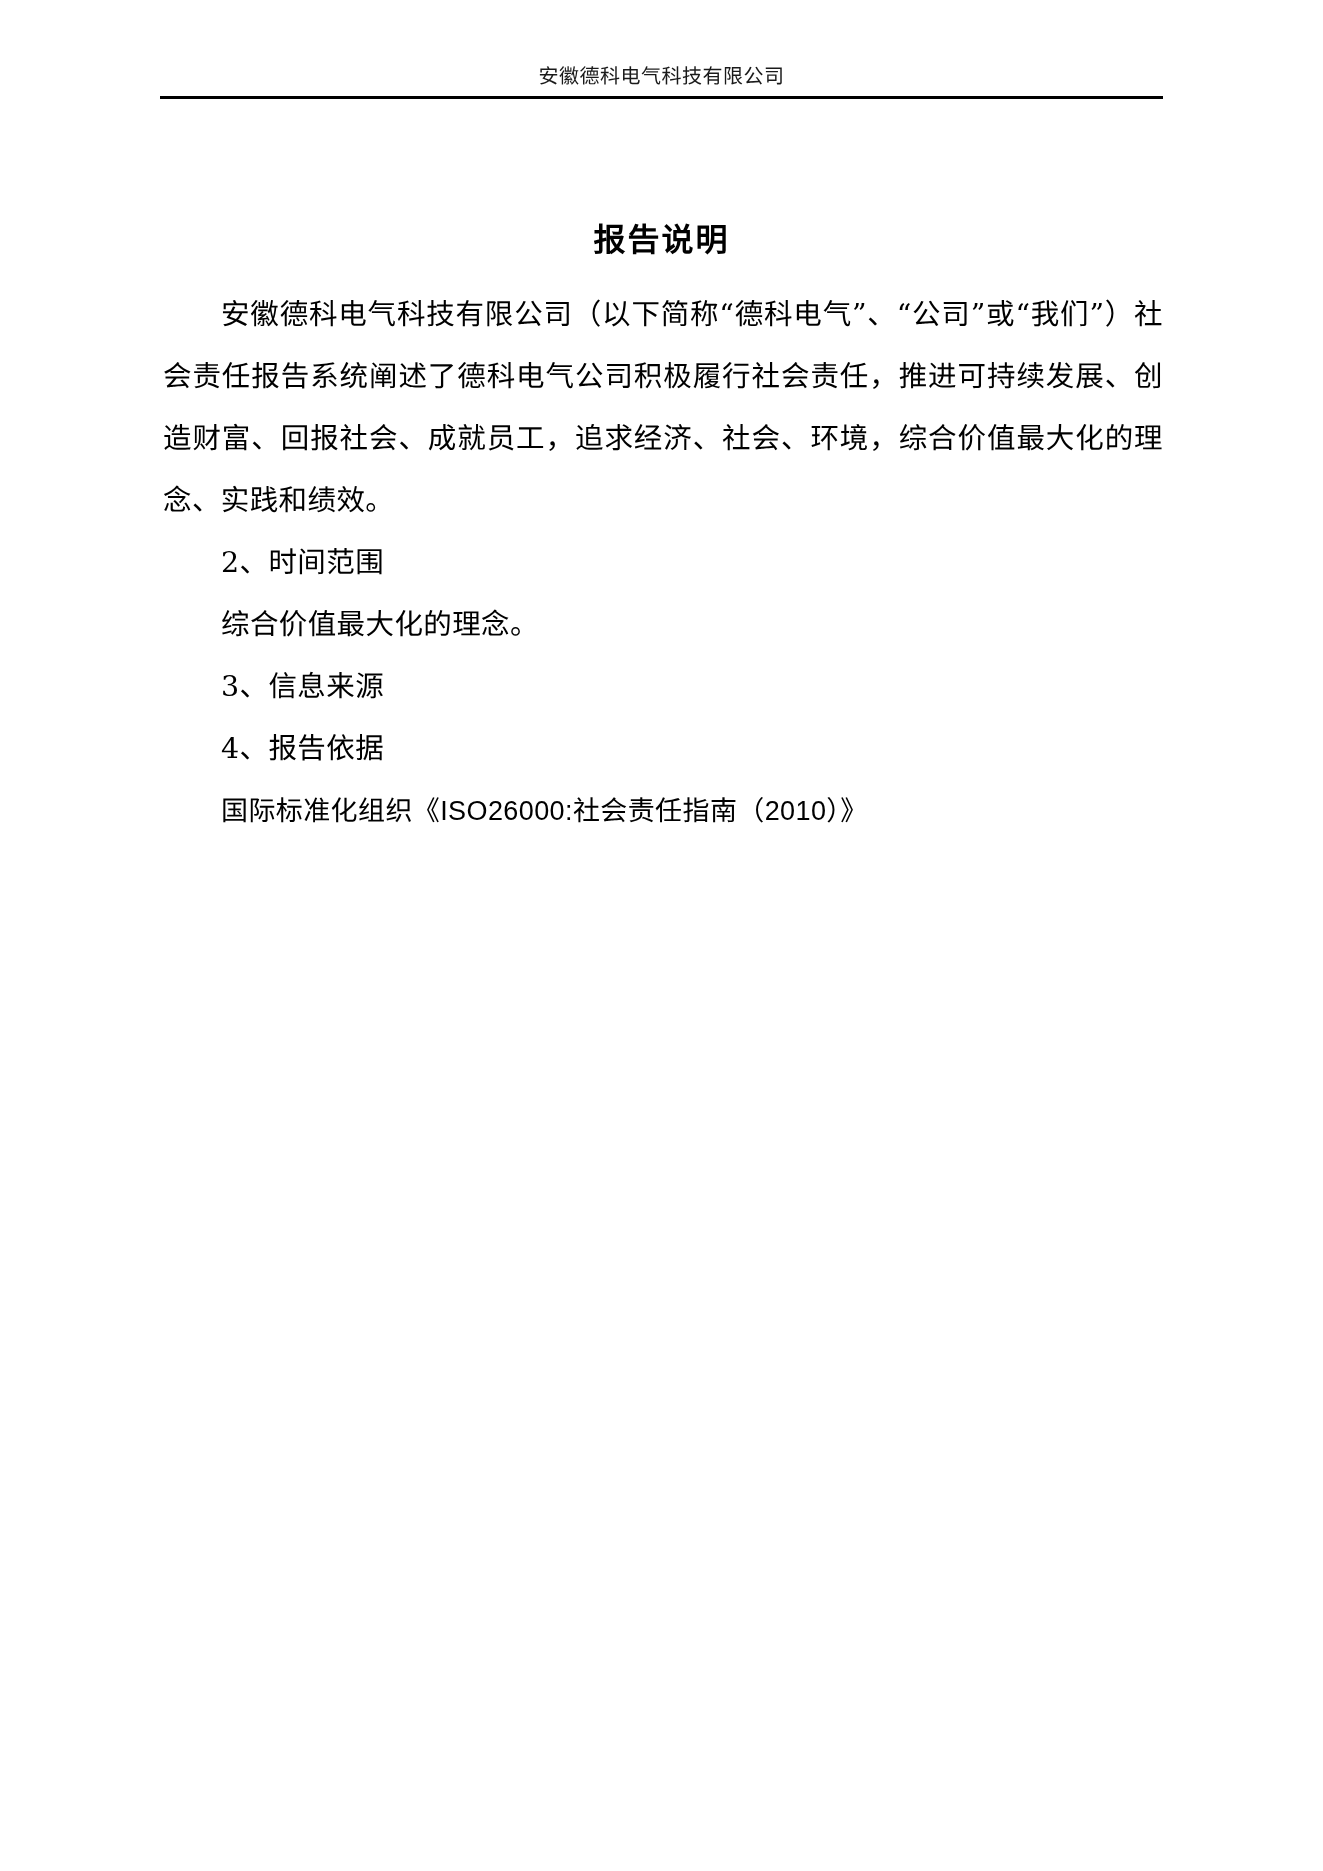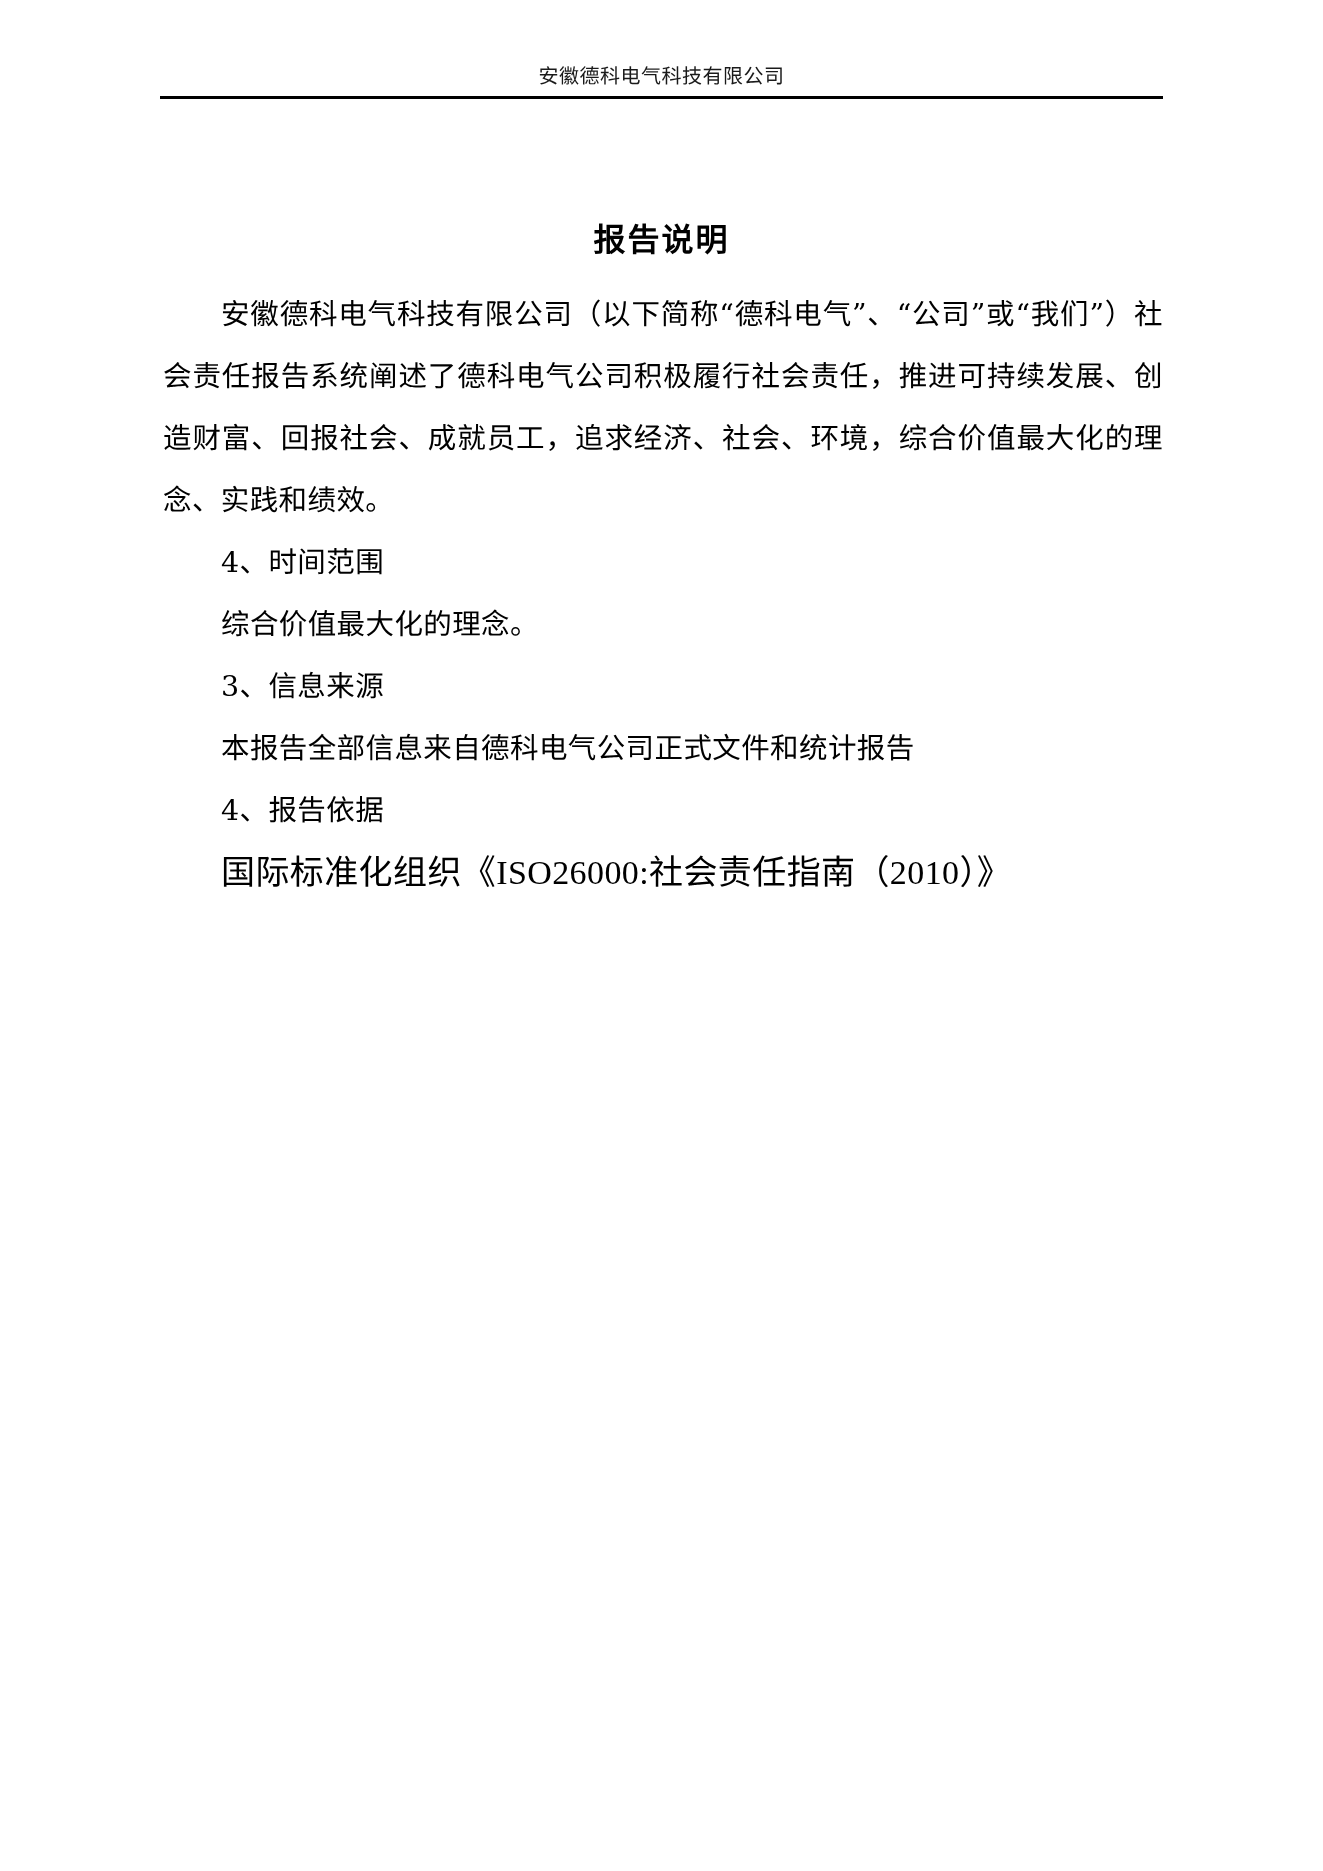--- a/index.html
+++ b/index.html
@@ -74,49 +74,48 @@
     line-height: 62px;
     text-align: justify;
     text-justify: inter-ideograph;
     letter-spacing: 0.4px;
     font-family: "DejaVu Serif", "Liberation Serif", serif;
   }
   p.indent {
     text-indent: 58px;
   }
   p.sans {
-    font-family: Liberation Serif, serif;
-    font-size: 34px;
+    font-family: Liberation Sans, sans-serif;
+    font-size: 27px;
   }
 </style>
 </head>
 <body>
 
 <div class="page">
 
   <div class="header-area">
     <div class="header-text">安徽德科电气科技有限公司</div>
     <div class="header-rule"></div>
   </div>
 
   <h1 class="doc-title">报告说明</h1>
 
   <div class="body-area">
 
     <p class="para indent">安徽德科电气科技有限公司（以下简称“德科电气”、“公司”或“我们”）社会责任报告系统阐述了德科电气公司积极履行社会责任，推进可持续发展、创造财富、回报社会、成就员工，追求经济、社会、环境，综合价值最大化的理念、实践和绩效。</p>
 
-    <p class="para indent">4、时间范围</p>
+    <p class="para indent">2、时间范围</p>
 
 
 
     <p class="para indent">综合价值最大化的理念。</p>
 
     <p class="para indent">3、信息来源</p>
 
-    <p class="para indent">本报告全部信息来自德科电气公司正式文件和统计报告</p>
 
     <p class="para indent">4、报告依据</p>
 
     <p class="para indent sans">国际标准化组织《ISO26000:社会责任指南（2010）》</p>
 
   </div>
 
 </div>
 
 </body></html>

